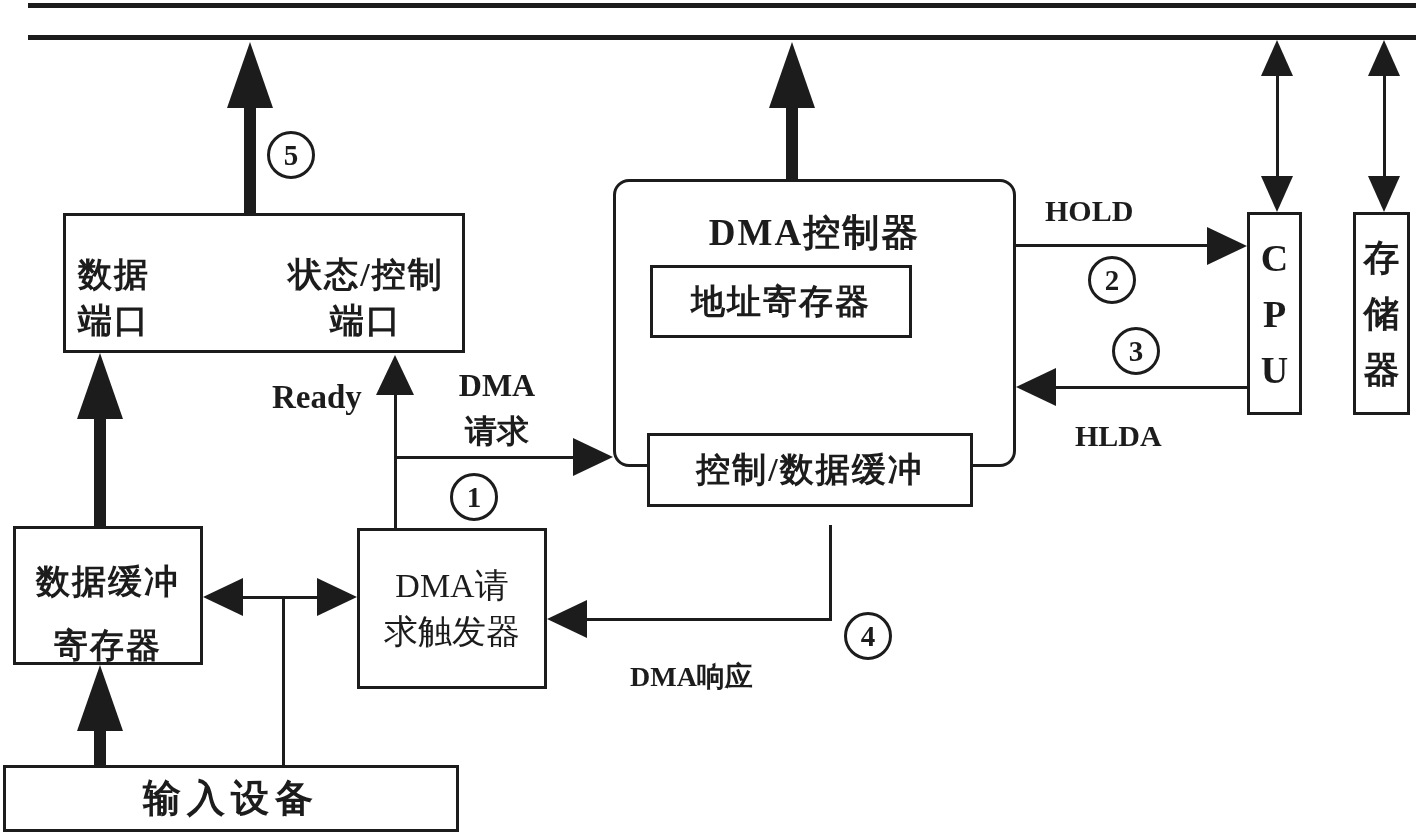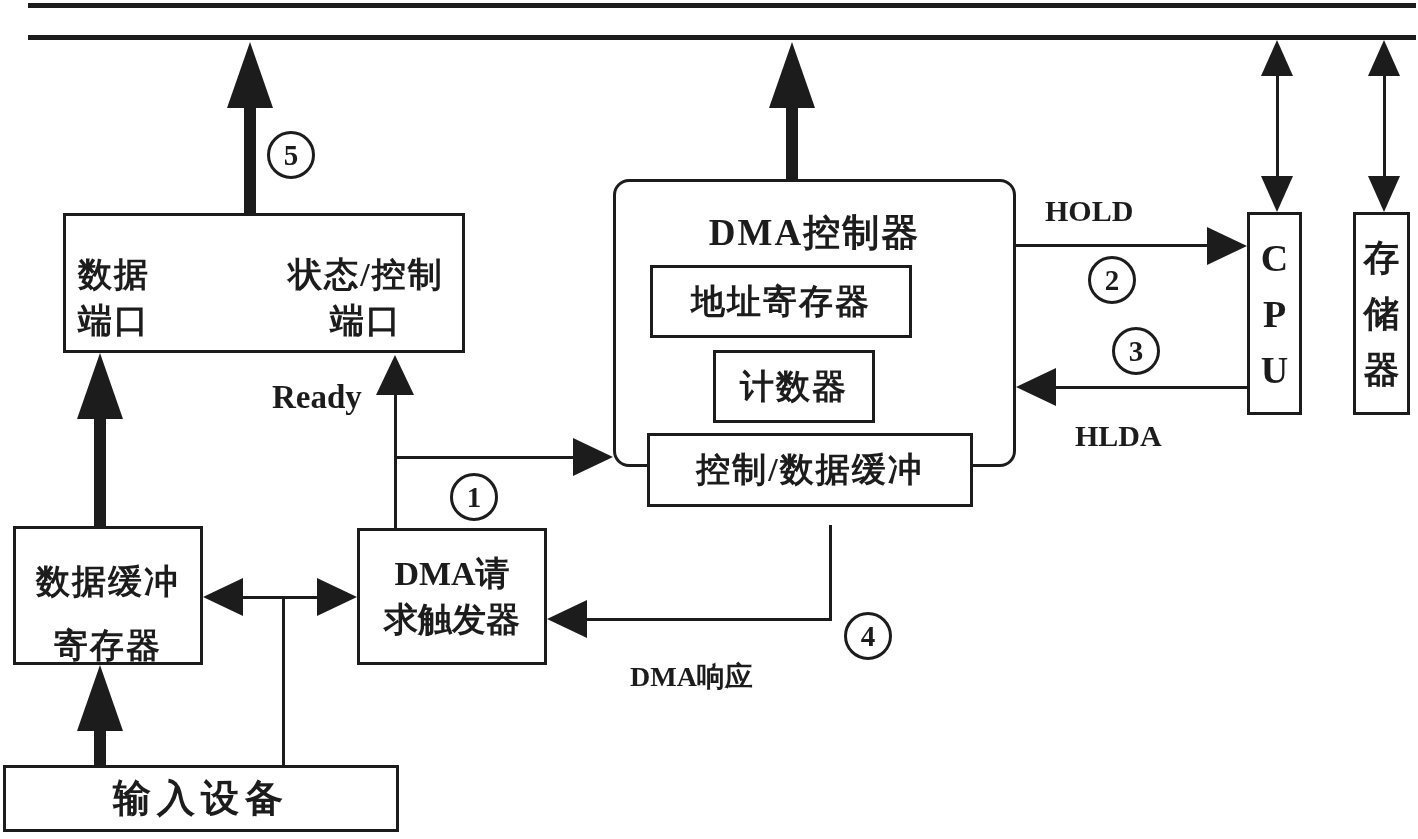--- a/index.html
+++ b/index.html
@@ -94,21 +94,20 @@
 
   <div class="line" style="left:94px;top:413px;width:12px;height:113px;"></div>
   <div class="head head-up-big" style="left:77px;top:353px;"></div>
 
   <div class="line" style="left:94px;top:725px;width:12px;height:40px;"></div>
   <div class="head head-up-big" style="left:77px;top:665px;"></div>
 
   <div class="box" style="left:613px;top:179px;width:403px;height:288px;border-radius:16px;">
     <div class="abs" style="left:0;top:26px;width:100%;text-align:center;font-size:37px;font-weight:700;letter-spacing:2px;">DMA控制器</div>
     <div class="box center cjk" style="left:34px;top:83px;width:262px;height:73px;">地址寄存器</div>
-    <div class="box center cjk" style="left:97px;top:168px;width:162px;height:73px;">计数器</div>
     <div class="box center cjk" style="left:31px;top:251px;width:326px;height:74px;">控制/数据缓冲</div>
   </div>
 
   <div class="line" style="left:1016px;top:244px;width:196px;height:3px;"></div>
   <div class="head head-right" style="left:1207px;top:227px;"></div>
   <div class="siglabel" style="left:1045px;top:194px;">HOLD</div>
   <div class="circle" style="left:1088px;top:256px;">2</div>
 
   <div class="line" style="left:1052px;top:386px;width:195px;height:3px;"></div>
   <div class="head head-left" style="left:1016px;top:368px;"></div>
@@ -126,39 +125,43 @@
     <span>储</span>
     <span>器</span>
   </div>
 
   <div class="line" style="left:394px;top:390px;width:3px;height:138px;"></div>
   <div class="head head-up-sm" style="left:376px;top:355px;"></div>
   <div class="siglabel" style="left:272px;top:380px;font-size:33px;">Ready</div>
 
   <div class="line" style="left:395px;top:456px;width:183px;height:3px;"></div>
   <div class="head head-right" style="left:573px;top:438px;"></div>
+  <div class="abs" style="left:442px;top:362px;width:110px;text-align:center;font-weight:700;font-size:32px;line-height:46px;">
+    <span style="display:block;">DMA</span>
+    <span style="display:block;">请求</span>
+  </div>
   <div class="circle" style="left:450px;top:473px;">1</div>
 
   <div class="line" style="left:829px;top:525px;width:3px;height:96px;"></div>
   <div class="line" style="left:585px;top:618px;width:247px;height:3px;"></div>
   <div class="head head-left" style="left:547px;top:600px;"></div>
   <div class="circle" style="left:844px;top:612px;">4</div>
   <div class="siglabel" style="left:630px;top:660px;font-size:28px;">DMA响应</div>
 
   <div class="box col cjk" style="left:13px;top:526px;width:190px;height:139px;">
     <span style="display:block;margin-top:36px;">数据缓冲</span>
     <span style="display:block;margin-top:18px;">寄存器</span>
   </div>
 
-  <div class="box col" style="left:357px;top:528px;width:190px;height:137px;font-size:34px;font-weight:700;line-height:46px;">
+  <div class="box col" style="left:357px;top:528px;width:190px;height:161px;font-size:34px;font-weight:400;line-height:46px;">
     <span style="display:block;">DMA请</span>
     <span style="display:block;">求触发器</span>
   </div>
 
   <div class="line" style="left:240px;top:596px;width:80px;height:3px;"></div>
   <div class="head head-left" style="left:203px;top:578px;"></div>
   <div class="head head-right" style="left:317px;top:578px;"></div>
 
   <div class="line" style="left:282px;top:597px;width:3px;height:168px;"></div>
 
-  <div class="box center" style="left:3px;top:765px;width:396px;height:67px;font-size:38px;font-weight:600;letter-spacing:6px;">输入设备</div>
+  <div class="box center" style="left:3px;top:765px;width:456px;height:67px;font-size:38px;font-weight:600;letter-spacing:6px;">输入设备</div>
 
 </div>
 
 </body></html>

